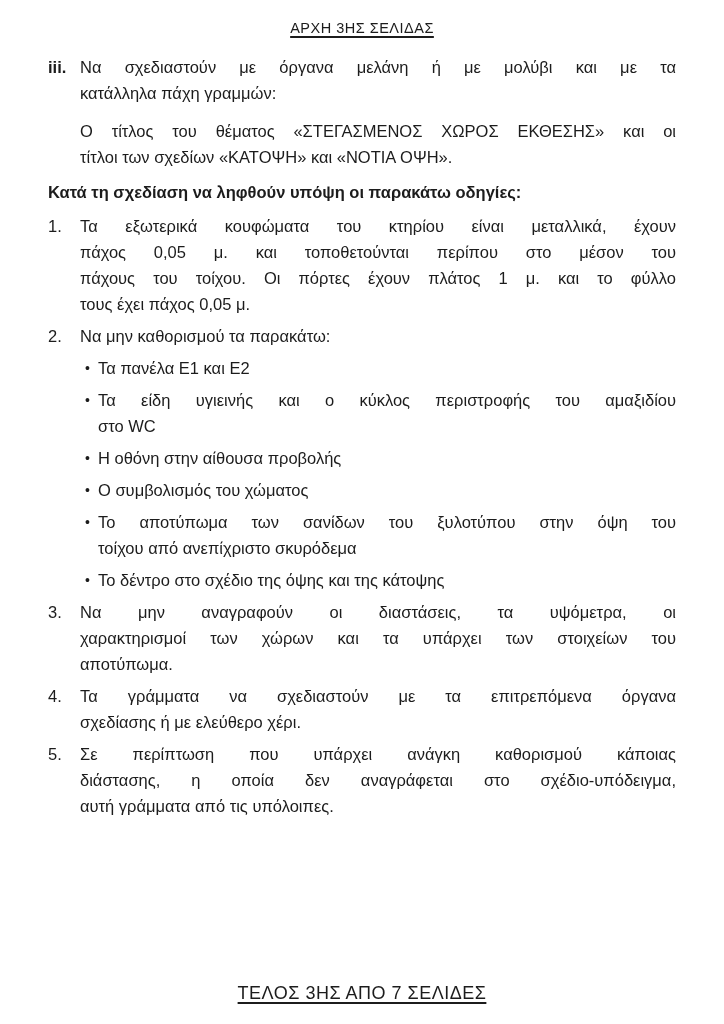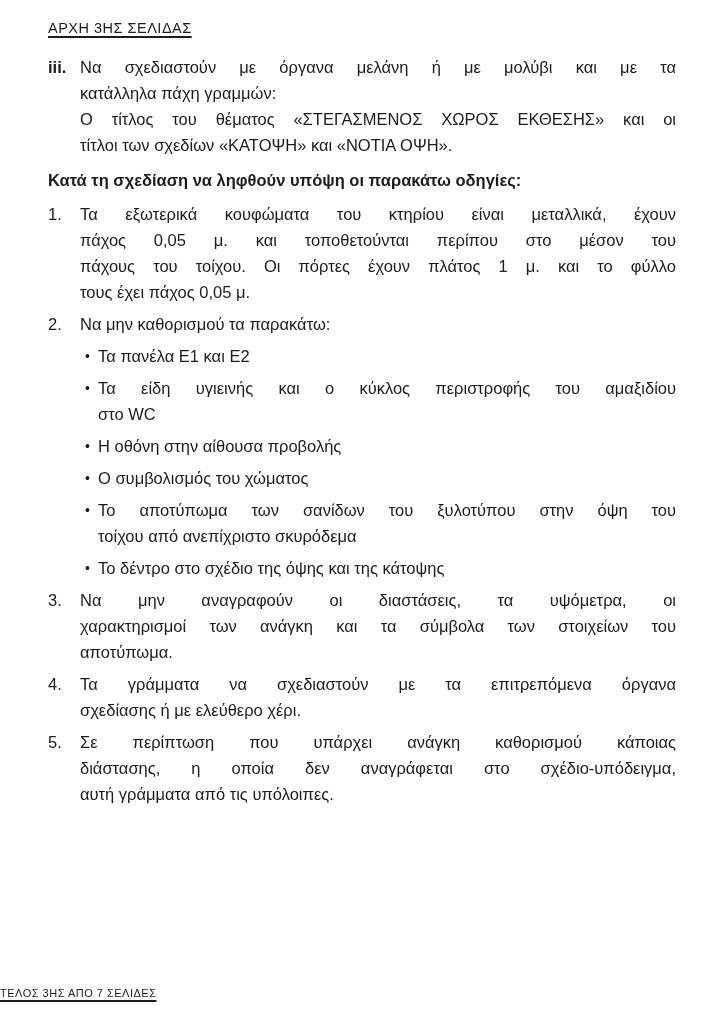--- a/index.html
+++ b/index.html
@@ -10,33 +10,33 @@
     box-sizing: border-box;
     padding: 18px 48px 0 48px;
     background: #ffffff;
     color: #1c1c1c;
     font-family: "Liberation Sans", "DejaVu Sans", sans-serif;
     font-size: 16.5px;
     line-height: 26px;
     overflow: hidden;
   }
   .page-header {
-    text-align: left;
+    text-align: center;
     font-size: 14.5px;
     line-height: 20px;
     letter-spacing: 0.5px;
     margin-bottom: 16px;
   }
   .underlined {
     text-decoration: underline;
     text-underline-offset: 3px;
     text-decoration-thickness: 1.5px;
   }
   .hang { display: flex; margin: 0 0 6px 0; }
-  .hang.no-gap { margin-bottom: 0; }
+  .hang.no-gap { margin-bottom: 12px; }
   .num {
     width: 32px;
     flex-shrink: 0;
   }
   .num.bold { font-weight: bold; }
   .body { flex: 1; min-width: 0; }
   .section-heading {
     font-weight: bold;
     margin: 9px 0 8px 0;
   }
@@ -49,22 +49,22 @@
     box-sizing: border-box;
     padding-left: 5px;
     font-size: 14px;
   }
   .bullet-body { flex: 1; min-width: 0; }
   .page-footer {
     position: absolute;
     left: 0;
     right: 0;
     bottom: 22px;
-    text-align: left;
-    font-size: 11px;
+    text-align: center;
+    font-size: 18px;
     line-height: 18px;
     letter-spacing: 0.5px;
     margin-top: 48px;
   }
 </style>
 </head>
 <body>
 
 <div class="page">
 
@@ -150,21 +150,21 @@
             <div class="tline last">Το δέντρο στο σχέδιο της όψης και της κάτοψης</div>
           </div>
       </div>
     </div>
   </div>
 
   <div class="hang">
     <div class="num">3.</div>
     <div class="body">
         <div class="tline">Να μην αναγραφούν οι διαστάσεις, τα υψόμετρα, οι</div>
-        <div class="tline">χαρακτηρισμοί των ανάγκη και τα σύμβολα των στοιχείων του</div>
+        <div class="tline">χαρακτηρισμοί των χώρων και τα υπάρχει των στοιχείων του</div>
         <div class="tline last">αποτύπωμα.</div>
       </div>
   </div>
 
   <div class="hang">
     <div class="num">4.</div>
     <div class="body">
         <div class="tline">Τα γράμματα να σχεδιαστούν με τα επιτρεπόμενα όργανα</div>
         <div class="tline last">σχεδίασης ή με ελεύθερο χέρι.</div>
       </div>

